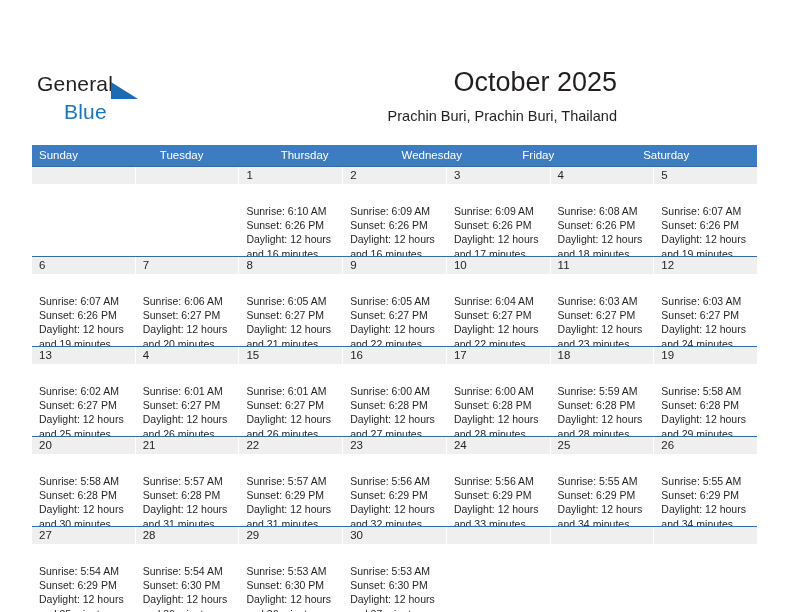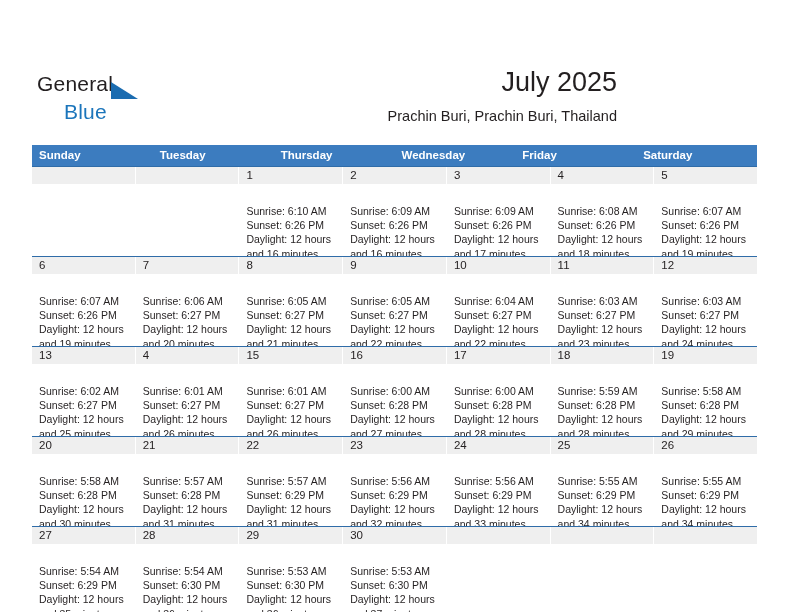--- a/index.html
+++ b/index.html
@@ -93,21 +93,20 @@
     position: absolute;
     left: 32px;
     top: 105px;
     width: 725px;
   }
 
   .weekday-row {
     display: flex;
     background: #3c7cbf;
     height: 21px;
-    font-weight: bold;
   }
   .weekday {
     flex: 1 1 0;
     color: #ffffff;
     font-size: 11.5px;
     line-height: 21px;
     padding-left: 7px;
     box-sizing: border-box;
     white-space: nowrap;
     overflow: hidden;
@@ -167,21 +166,21 @@
 
   <div class="top-bar">
 
     <div class="logo">
       <span class="logo-general">General</span>
       <span class="logo-tri"></span>
       <span class="logo-blue">Blue</span>
     </div>
 
     <div class="title-block">
-      <div class="cal-title">July 2025</div>
+      <div class="cal-title">October 2025</div>
       <div class="cal-subtitle">Prachin Buri, Prachin Buri, Thailand</div>
     </div>
 
   </div>
 
   <div class="calendar">
 
     <div class="weekday-row">
       <div class="weekday">Sunday</div>
       <div class="weekday">Tuesday</div>

